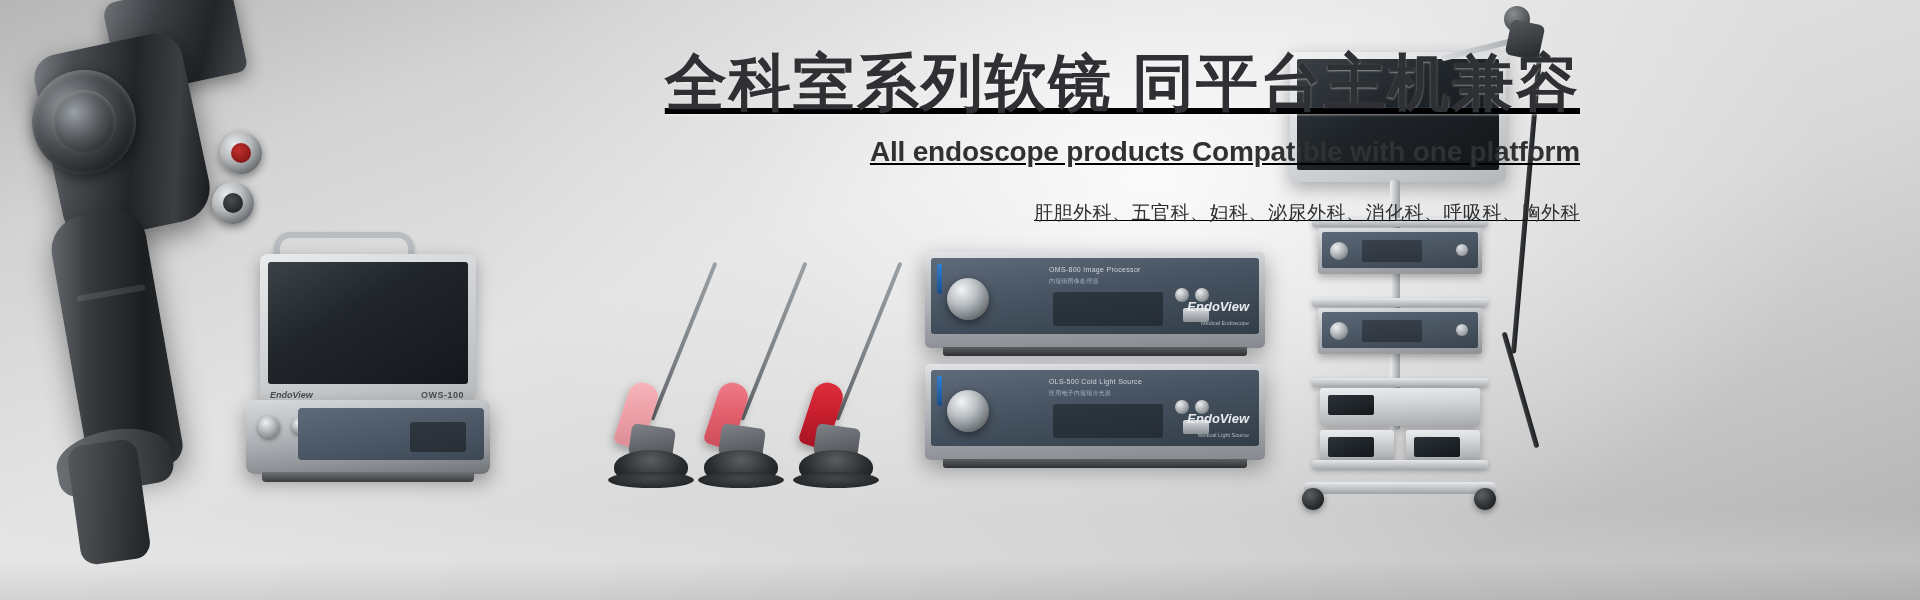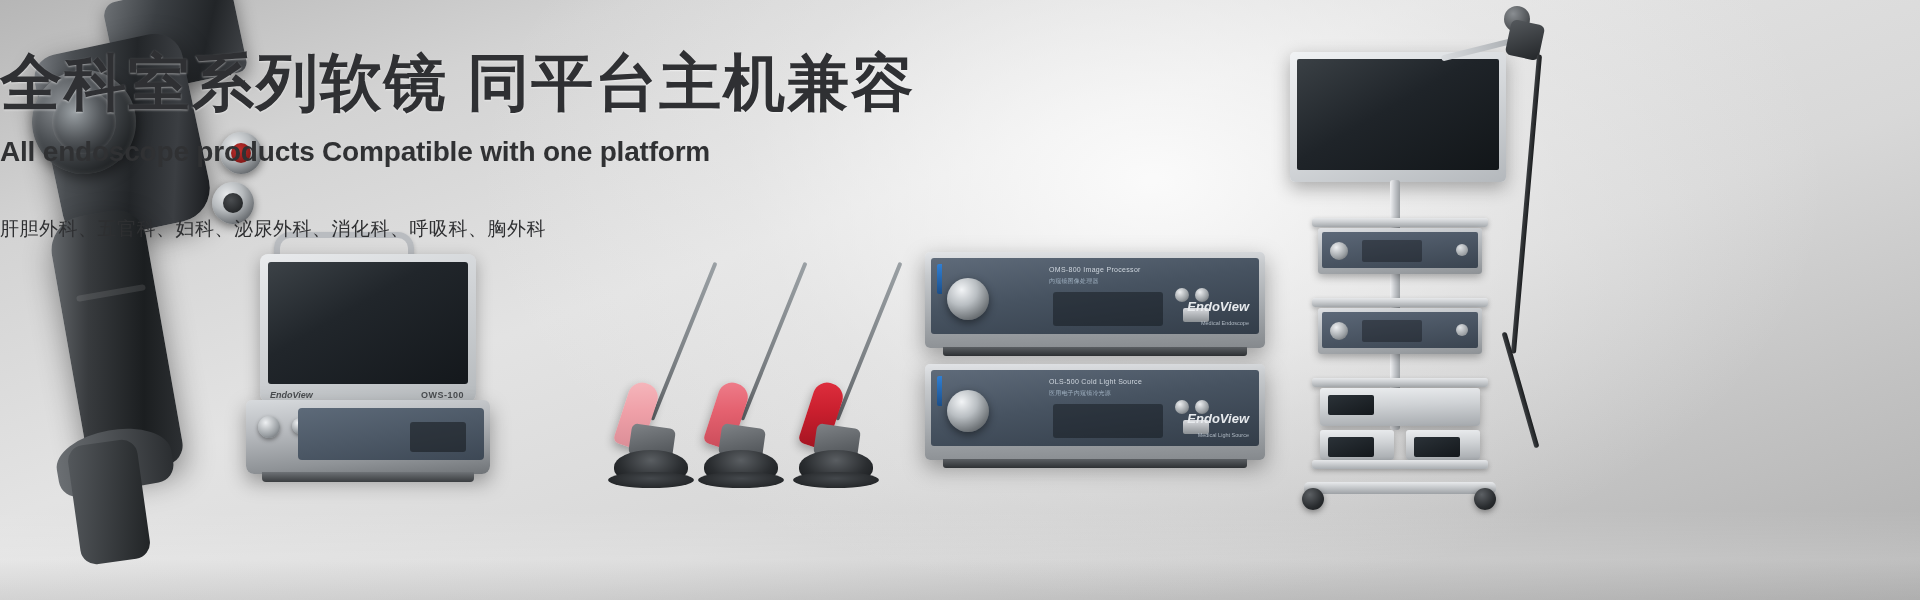--- a/index.html
+++ b/index.html
@@ -16,42 +16,43 @@
       radial-gradient(ellipse 900px 560px at 60% 30%, rgba(255,255,255,0.85) 0%, rgba(240,240,240,0.35) 45%, rgba(200,200,200,0) 75%),
       linear-gradient(160deg, #b6b6b6 0%, #d3d3d3 18%, #e3e3e3 40%, #d8d8d8 62%, #c2c2c2 82%, #b0b0b0 100%);
     overflow: hidden;
   }
 
   
   #text-block {
     position: absolute;
     left: 0; top: 48px;
     width: 1580px;
-    text-align: left;
+    text-align: right;
     z-index: 40;
+    text-decoration: underline;
   }
   #headline {
     font-size: 62px;
     font-weight: 700;
     color: #2f3033;
     letter-spacing: 2px;
     line-height: 1.12;
     text-shadow: 0 1px 2px rgba(255,255,255,0.5);
     white-space: nowrap;
   }
   #subheadline {
     margin-top: 19px;
     font-size: 28px;
     font-weight: 700;
     color: #303133;
     letter-spacing: -0.2px;
     white-space: nowrap;
   }
   #spec-cn {
-    margin-top: 48px;
+    margin-top: 32px;
     font-size: 19px;
     font-weight: 400;
     color: #2e2f31;
     letter-spacing: 0.5px;
     white-space: nowrap;
   }
   #spec-en {
     margin-top: 6px;
     font-size: 18px;
     font-weight: 400;

